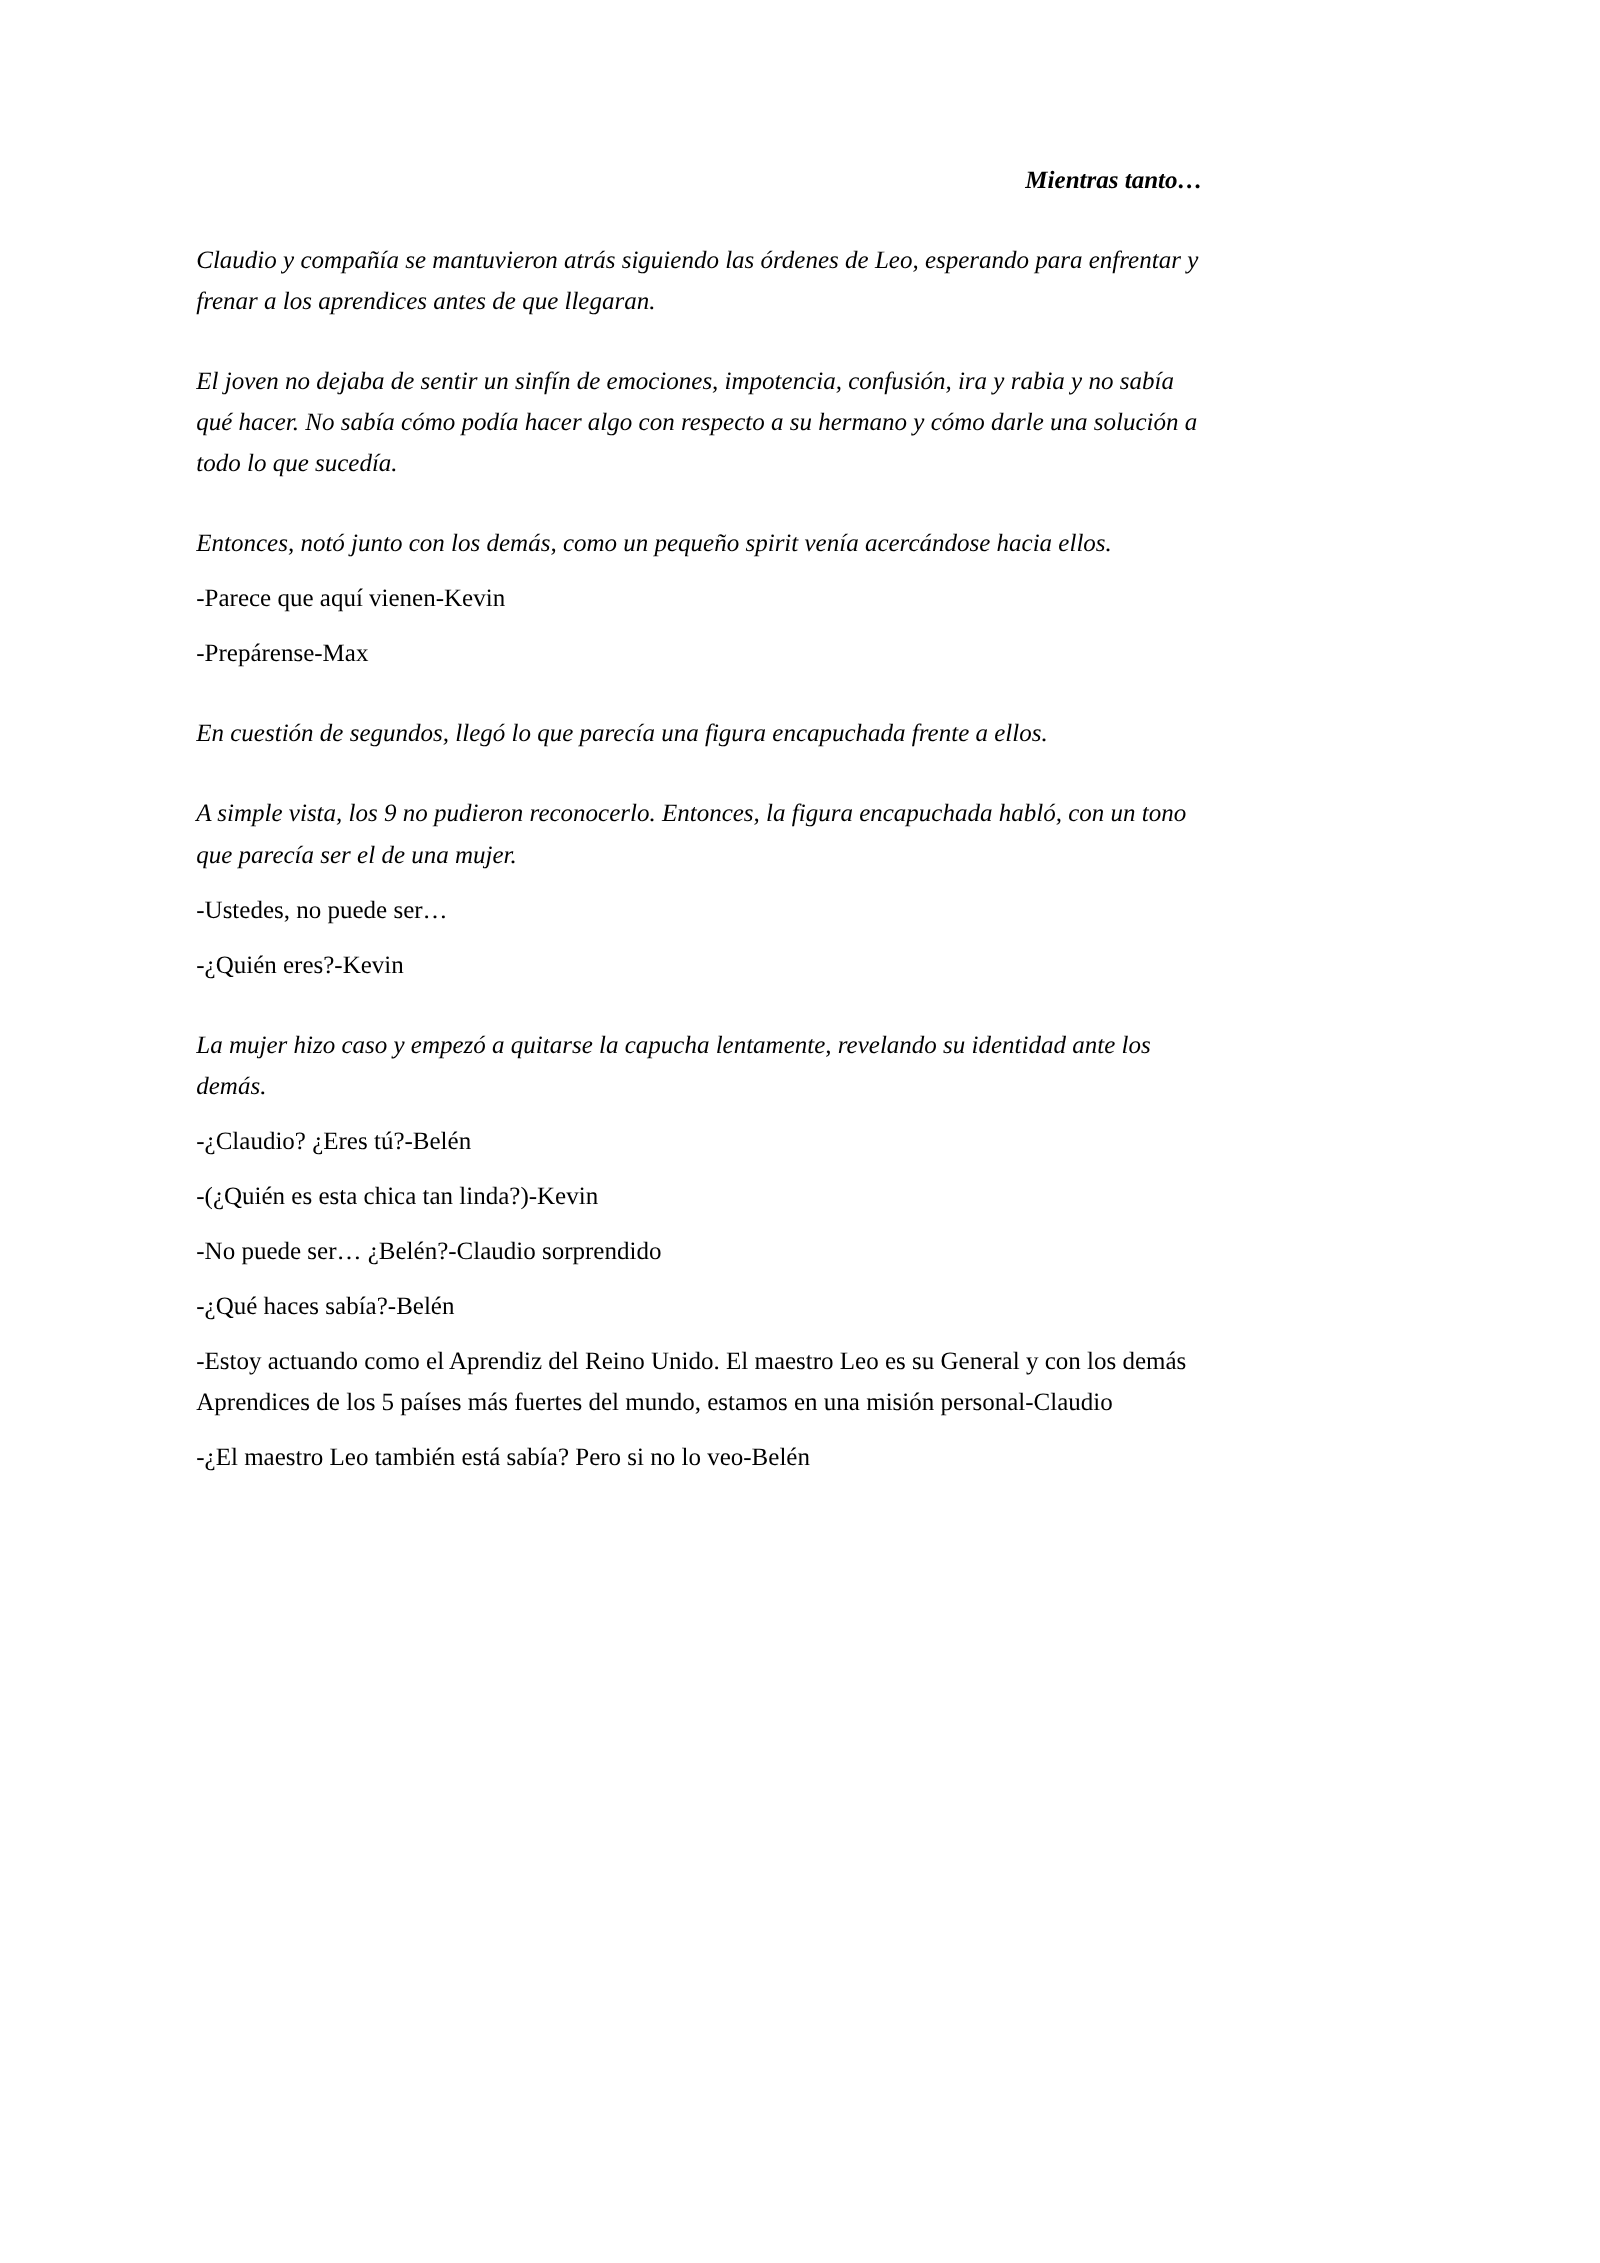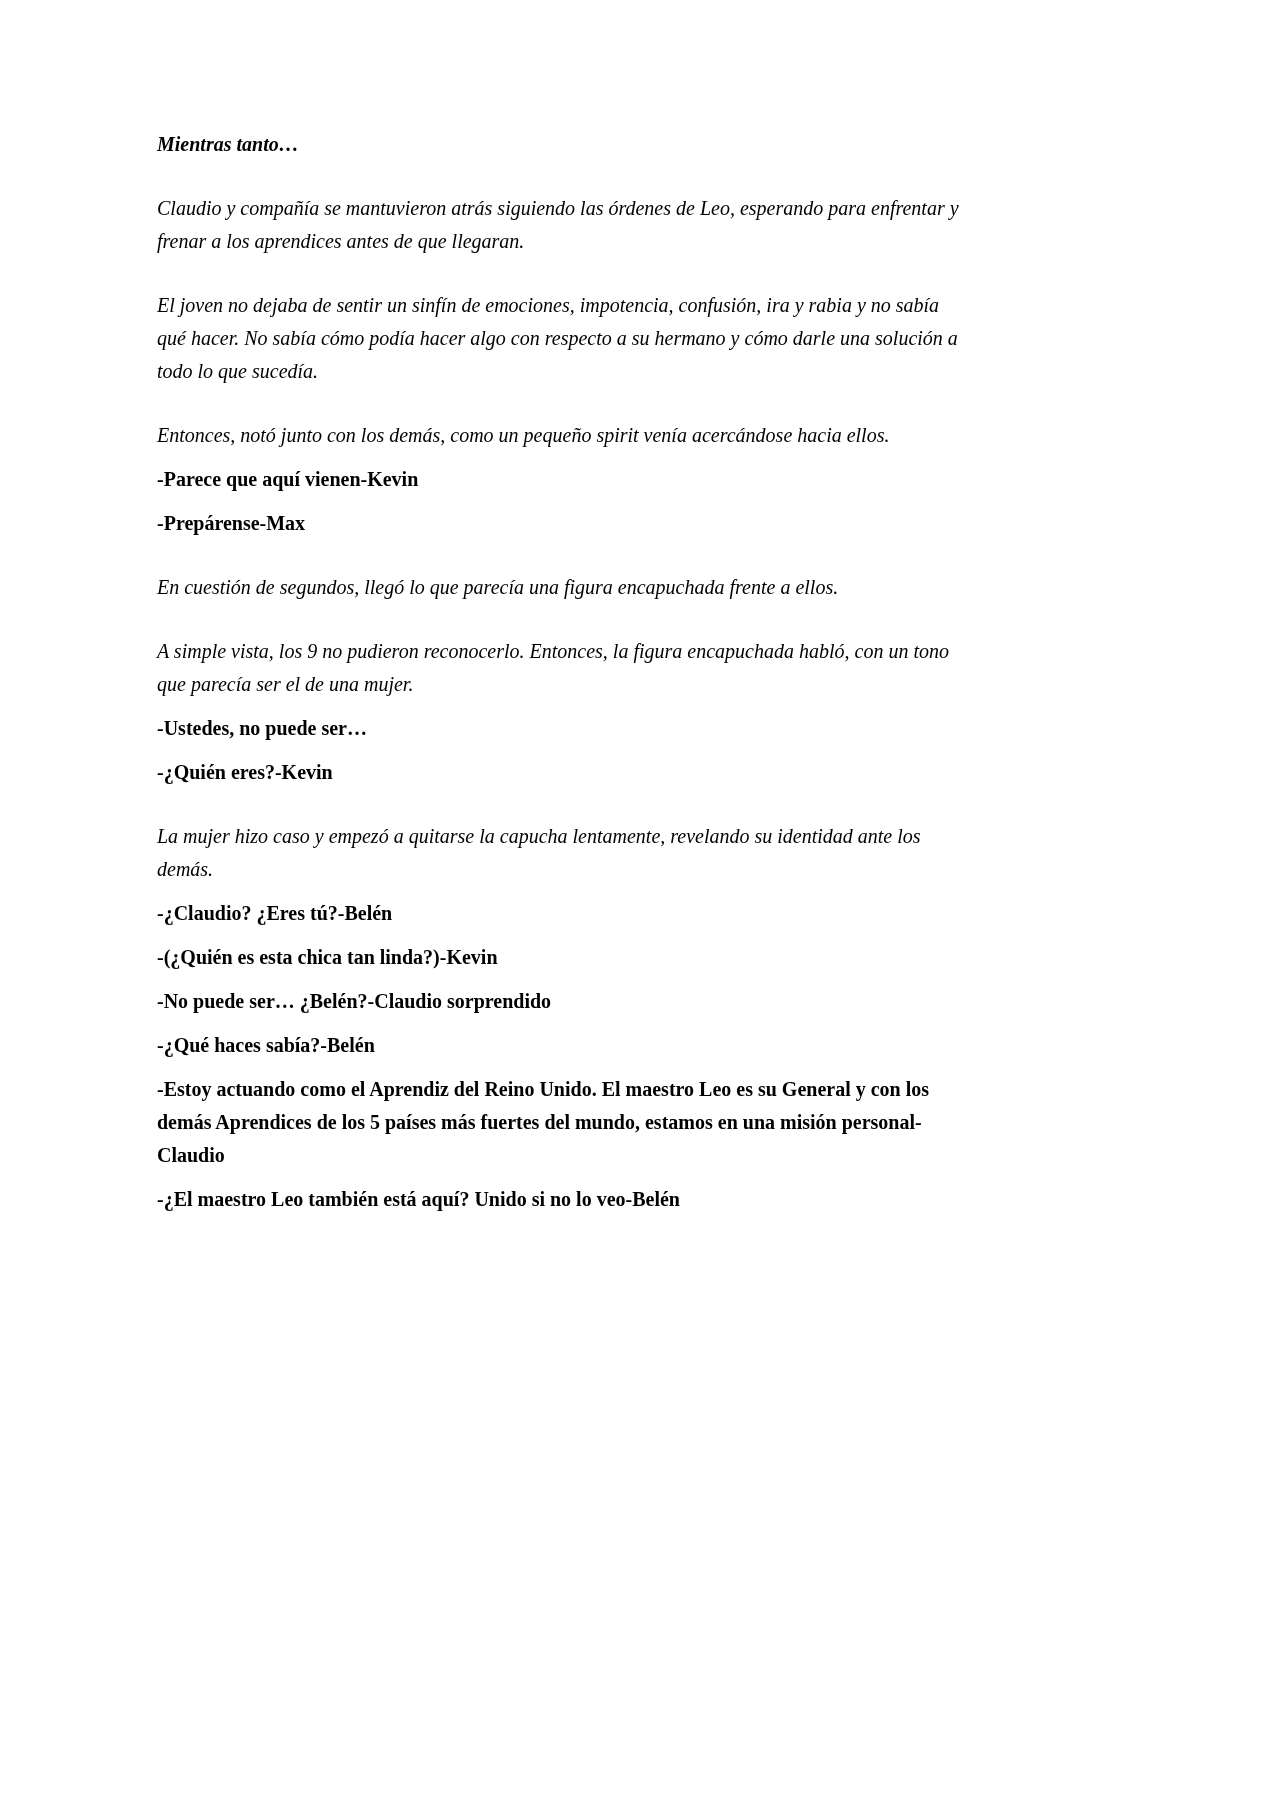--- a/index.html
+++ b/index.html
@@ -28,28 +28,29 @@
   p.para {
     font-size: 20px;
     line-height: 33px;
     margin: 0 0 11px 0;
     text-align: left;
     white-space: normal;
   }
   p.style-bold-italic {
     font-weight: bold;
     font-style: italic;
+    text-align: right;
   }
   p.style-italic {
     font-style: italic;
     margin-top: 31px;
   }
   p.style-regular {
     font-style: normal;
-    font-weight: bold;
+    font-weight: normal;
   }
 </style>
 </head>
 <body>
 
 <div class="page">
   <div class="content" id="doc-content">
       <p class="para style-bold-italic">Mientras tanto…</p>
       <p class="para style-italic">Claudio y compañía se mantuvieron atrás siguiendo las órdenes de Leo, esperando para enfrentar y frenar a los aprendices antes de que llegaran.</p>
       <p class="para style-italic">El joven no dejaba de sentir un sinfín de emociones, impotencia, confusión, ira y rabia y no sabía qué hacer. No sabía cómo podía hacer algo con respecto a su hermano y cómo darle una solución a todo lo que sucedía.</p>
@@ -59,15 +60,15 @@
       <p class="para style-italic">En cuestión de segundos, llegó lo que parecía una figura encapuchada frente a ellos.</p>
       <p class="para style-italic">A simple vista, los 9 no pudieron reconocerlo. Entonces, la figura encapuchada habló, con un tono que parecía ser el de una mujer.</p>
       <p class="para style-regular">-Ustedes, no puede ser…</p>
       <p class="para style-regular">-¿Quién eres?-Kevin</p>
       <p class="para style-italic">La mujer hizo caso y empezó a quitarse la capucha lentamente, revelando su identidad ante los demás.</p>
       <p class="para style-regular">-¿Claudio? ¿Eres tú?-Belén</p>
       <p class="para style-regular">-(¿Quién es esta chica tan linda?)-Kevin</p>
       <p class="para style-regular">-No puede ser… ¿Belén?-Claudio sorprendido</p>
       <p class="para style-regular">-¿Qué haces sabía?-Belén</p>
       <p class="para style-regular">-Estoy actuando como el Aprendiz del Reino Unido. El maestro Leo es su General y con los demás Aprendices de los 5 países más fuertes del mundo, estamos en una misión personal-Claudio</p>
-      <p class="para style-regular">-¿El maestro Leo también está aquí? Unido si no lo veo-Belén</p>
+      <p class="para style-regular">-¿El maestro Leo también está sabía? Pero si no lo veo-Belén</p>
     </div>
 </div>
 
 </body></html>

